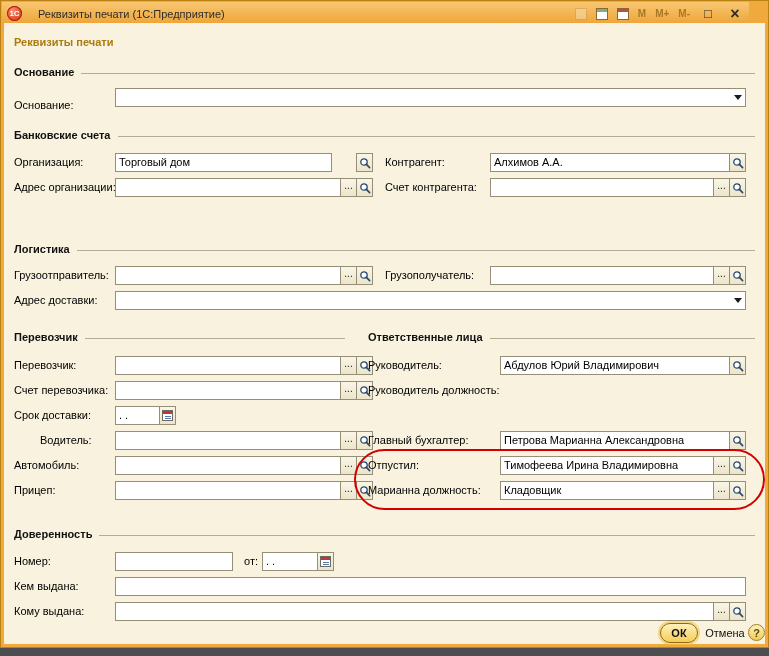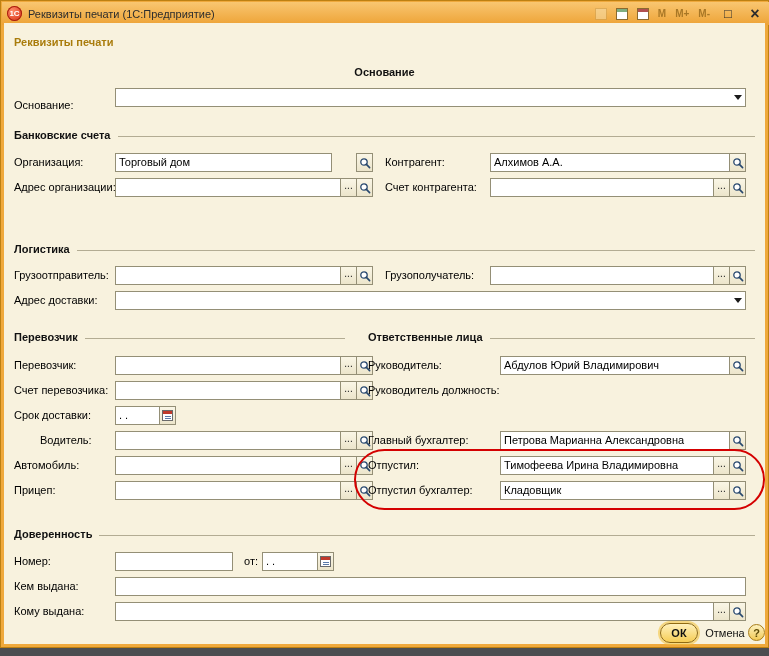--- a/index.html
+++ b/index.html
@@ -11,23 +11,23 @@
   }
   .screen{position:relative;width:769px;height:656px;overflow:hidden;}
 
   
   .win-frame{
     position:absolute;left:0;top:0;width:769px;height:648px;
     background:#efa93c;
     box-shadow:inset 0 0 0 1px #bd8012;
   }
   .titlebar{
-    position:absolute;left:2px;top:2px;right:0;height:23px;
+    position:absolute;left:2px;top:2px;right:20px;height:23px;
     background:linear-gradient(to bottom,#f9c671,#eda336);
-    display:flex;align-items:center;gap:6px;padding:0 5px;box-sizing:border-box;
+    display:flex;align-items:center;gap:16px;padding:0 5px;box-sizing:border-box;
   }
   .logo{
     width:15px;height:15px;border-radius:50%;flex:0 0 auto;
     background:radial-gradient(circle at 35% 30%,#ff8a66,#d32d14);
     box-shadow:inset 0 0 0 1px #a81f0c;
     color:#fff;font-size:8px;font-weight:bold;
     display:flex;align-items:center;justify-content:center;
   }
   .wtitle{font-size:11px;color:#2d2d2d;white-space:nowrap;}
   .tb-flex{flex:1;}
@@ -136,21 +136,21 @@
         <span class="mem">М-</span>
         <span class="winbtn">□</span>
         <span class="winbtn close">×</span>
       </span>
     </div>
 
     <div class="content"></div>
 
     <h1 class="page-title" style="left:14px;top:36px;">Реквизиты печати</h1>
 
-    <div class="sec" style="left:14px;top:66px;width:741px;flex-direction:column;">
+    <div class="sec" style="left:14px;top:66px;width:741px;">
       <span class="sec-t">Основание</span>
       <span class="sec-line"></span>
     </div>
     <div class="lbl" style="left:14px;top:99px;">Основание:</div>
     <div class="fg combo" style="left:115px;top:88px;width:631px;">
       <div class="inp"></div>
       <button class="combo-btn">
           <span class="tri"></span>
         </button>
     </div>
@@ -349,21 +349,21 @@
       <div class="inp">Тимофеева Ирина Владимировна</div>
       <button class="fbtn dots">...</button>
       <button class="fbtn">
           <svg width="12" height="12" viewBox="0 0 12 12">
             <circle cx="5" cy="5" r="3.2" fill="#fff" stroke="#28486e" stroke-width="1.3"></circle>
             <line x1="7.4" y1="7.4" x2="10.6" y2="10.6" stroke="#28486e" stroke-width="1.6" stroke-linecap="round"></line>
           </svg>
         </button>
     </div>
 
-    <div class="lbl" style="left:368px;top:484px;">Отпустил бухгалтер:</div>
+    <div class="lbl" style="left:368px;top:484px;">Марианна должность:</div>
     <div class="fg" style="left:500px;top:481px;width:246px;">
       <div class="inp">Кладовщик</div>
       <button class="fbtn dots">...</button>
       <button class="fbtn">
           <svg width="12" height="12" viewBox="0 0 12 12">
             <circle cx="5" cy="5" r="3.2" fill="#fff" stroke="#28486e" stroke-width="1.3"></circle>
             <line x1="7.4" y1="7.4" x2="10.6" y2="10.6" stroke="#28486e" stroke-width="1.6" stroke-linecap="round"></line>
           </svg>
         </button>
     </div>

